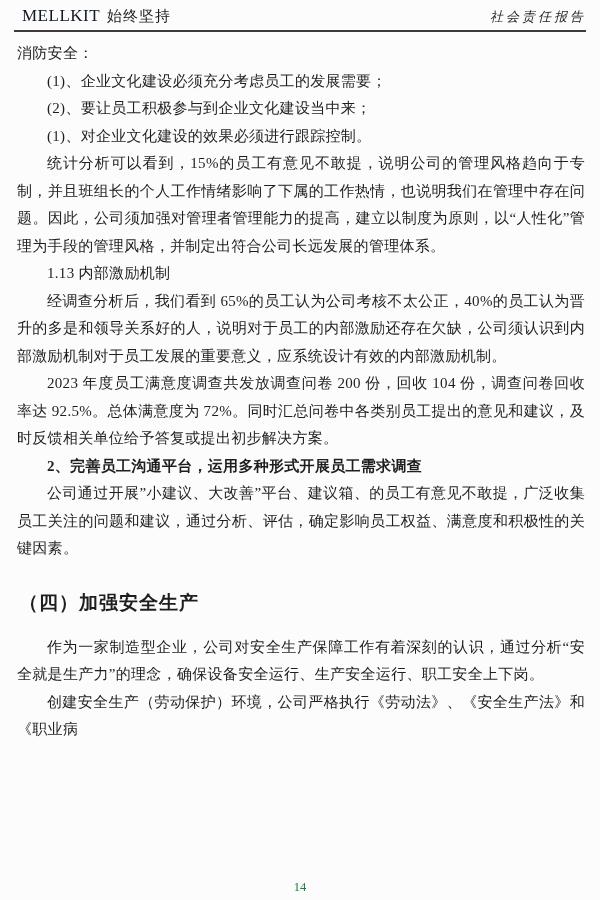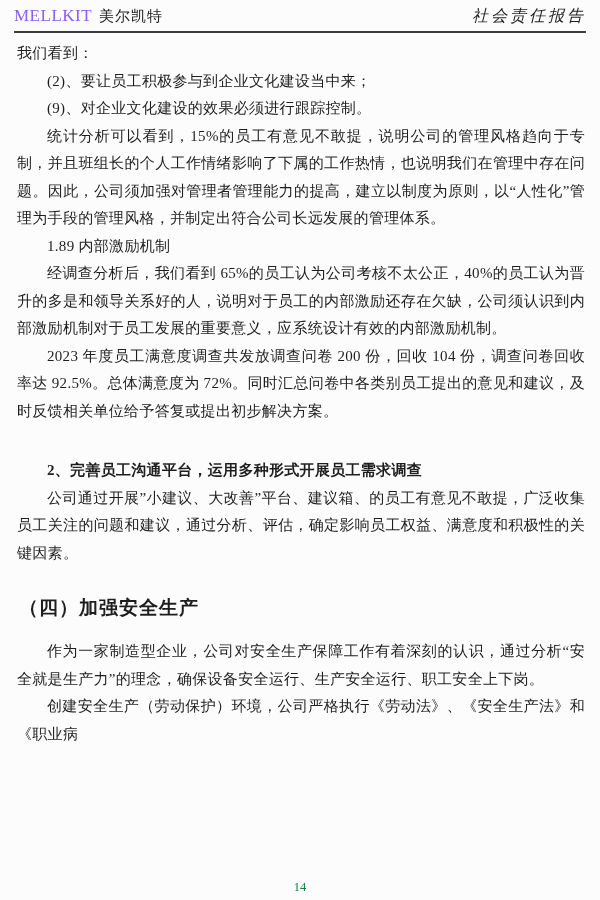--- a/index.html
+++ b/index.html
@@ -23,53 +23,54 @@
     top: 6px;
     left: 14px;
     right: 14px;
     display: flex;
     justify-content: space-between;
     align-items: baseline;
     border-bottom: 2px solid #3c3c3c;
     padding-bottom: 4px;
   }
   .brand-en {
-    color: #8b5cf6;
+    color: #0f172a;
     font-size: 17px;
     letter-spacing: 0.5px;
+    margin-left: 8px;
   }
   .brand-cn {
     color: #1e1e1e;
     font-size: 15px;
     margin-left: 7px;
     letter-spacing: 1px;
   }
   .report-title {
-    font-size: 16px;
+    font-size: 13px;
     letter-spacing: 3px;
     font-style: italic; 
   }
   
   .content {
     position: absolute;
     top: 40px;
     left: 17px;
     right: 15px;
     font-size: 15px;
     line-height: 27.5px;
     text-align: justify;
     letter-spacing: 0.3px;
   }
   .blk { text-indent: 2em; }
   .blk-plain { text-indent: 0; }
   .blk-list { text-indent: 2em; }
   .blk-subhead { text-indent: 2em; }
-  .blk-bold-head { text-indent: 2em; font-weight: bold; margin-top: 32px; }
+  .blk-bold-head { text-indent: 2em; font-weight: bold; }
   .blk-section-head {
-    font-family: Liberation Serif, serif;
+    font-family: Liberation Mono, monospace;
     font-weight: bold;
     font-size: 19px;
     line-height: 30px;
     text-indent: 0;
     letter-spacing: 1px;
     margin: 26px 0 15px 2px;
     text-align: left;
     font-style: normal;
   }
   
@@ -83,31 +84,32 @@
     color: #15803d;
   }
 </style>
 </head>
 <body>
 
 <div class="page">
 
   <div class="header">
     <div class="brand">
-      <span class="brand-en">MELLKIT</span><span class="brand-cn">美尔凯特</span>
+      <span class="brand-en">MELLKIT</span><span class="brand-cn">始终坚持</span>
     </div>
     <div class="report-title">社会责任报告</div>
   </div>
 
   <div class="content">
-      <div class="blk blk-plain">我们看到：</div>
+      <div class="blk blk-plain">消防安全：</div>
+      <div class="blk blk-list">(1)、企业文化建设必须充分考虑员工的发展需要；</div>
       <div class="blk blk-list">(2)、要让员工积极参与到企业文化建设当中来；</div>
-      <div class="blk blk-list">(9)、对企业文化建设的效果必须进行跟踪控制。</div>
+      <div class="blk blk-list">(1)、对企业文化建设的效果必须进行跟踪控制。</div>
       <div class="blk blk-para">统计分析可以看到，15%的员工有意见不敢提，说明公司的管理风格趋向于专制，并且班组长的个人工作情绪影响了下属的工作热情，也说明我们在管理中存在问题。因此，公司须加强对管理者管理能力的提高，建立以制度为原则，以“人性化”管理为手段的管理风格，并制定出符合公司长远发展的管理体系。</div>
-      <div class="blk blk-subhead">1.89 内部激励机制</div>
+      <div class="blk blk-subhead">1.13 内部激励机制</div>
       <div class="blk blk-para">经调查分析后，我们看到 65%的员工认为公司考核不太公正，40%的员工认为晋升的多是和领导关系好的人，说明对于员工的内部激励还存在欠缺，公司须认识到内部激励机制对于员工发展的重要意义，应系统设计有效的内部激励机制。</div>
       <div class="blk blk-para">2023 年度员工满意度调查共发放调查问卷 200 份，回收 104 份，调查问卷回收率达 92.5%。总体满意度为 72%。同时汇总问卷中各类别员工提出的意见和建议，及时反馈相关单位给予答复或提出初步解决方案。</div>
       <div class="blk blk-bold-head">2、完善员工沟通平台，运用多种形式开展员工需求调查</div>
       <div class="blk blk-para">公司通过开展”小建议、大改善”平台、建议箱、的员工有意见不敢提，广泛收集员工关注的问题和建议，通过分析、评估，确定影响员工权益、满意度和积极性的关键因素。</div>
       <div class="blk blk-section-head">（四）加强安全生产</div>
       <div class="blk blk-para">作为一家制造型企业，公司对安全生产保障工作有着深刻的认识，通过分析“安全就是生产力”的理念，确保设备安全运行、生产安全运行、职工安全上下岗。</div>
       <div class="blk blk-para">创建安全生产（劳动保护）环境，公司严格执行《劳动法》、《安全生产法》和《职业病</div>
     </div>
 
   <div class="footer">

